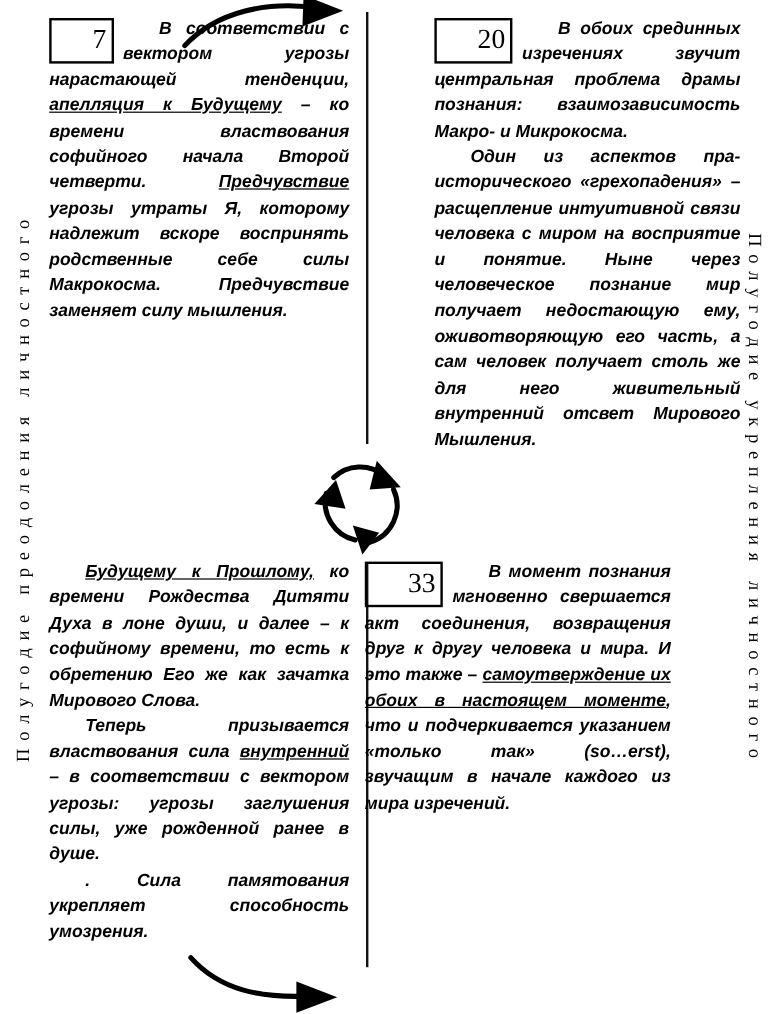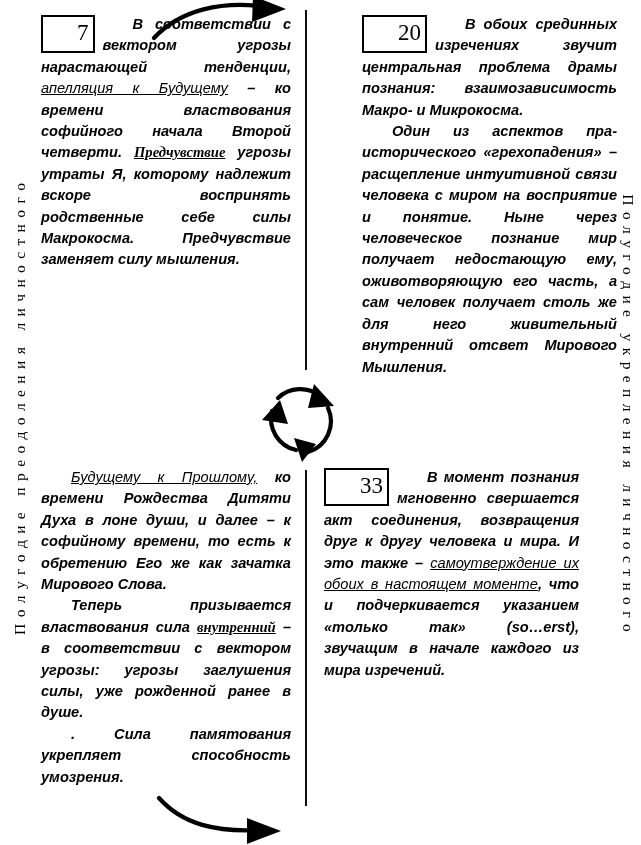--- a/index.html
+++ b/index.html
@@ -53,21 +53,21 @@
     font-weight: 700;
     font-size: 14.6px;
     line-height: 21.4px;
     color: #000;
     text-align: justify;
     text-justify: inter-word;
   }
   #col-tl { left: 41px;  top: 14px;  width: 250px; }
   #col-tr { left: 320px; top: 14px;  width: 255px; margin-left: 42px; }
   #col-bl { left: 41px;  top: 467px; width: 250px; }
-  #col-br { left: 324px; top: 467px; width: 255px; }
+  #col-br { left: 304px; top: 467px; width: 255px; }
 
   .col p { margin: 0; }
   .col p.indent { text-indent: 30px; }
 
   
   .numbox {
     float: left;
     box-sizing: border-box;
     border: 2.2px solid #000;
     font-family: "Liberation Serif", serif;
@@ -76,22 +76,22 @@
     font-size: 23px;
     line-height: 28px;
     text-align: center;
     padding: 2px 4px 3px 4px;
     margin: 1px 8px 0 0;
     min-width: 28px;
     height: 38px;
     color: #000;
   }
 
-  .bu { font-weight: 400; text-decoration: underline; }
-  .u  { text-decoration: underline; font-family: Liberation Serif, serif; }
+  .bu { font-weight: 700; text-decoration: underline; }
+  .u  { text-decoration: underline; }
 
   
   .divider {
     position: absolute;
     width: 2px;
     background: #111;
   }
   #div-top    { left: 305px; top: 10px;  height: 360px; }
   #div-bottom { left: 305px; top: 470px; height: 336px; }
 

